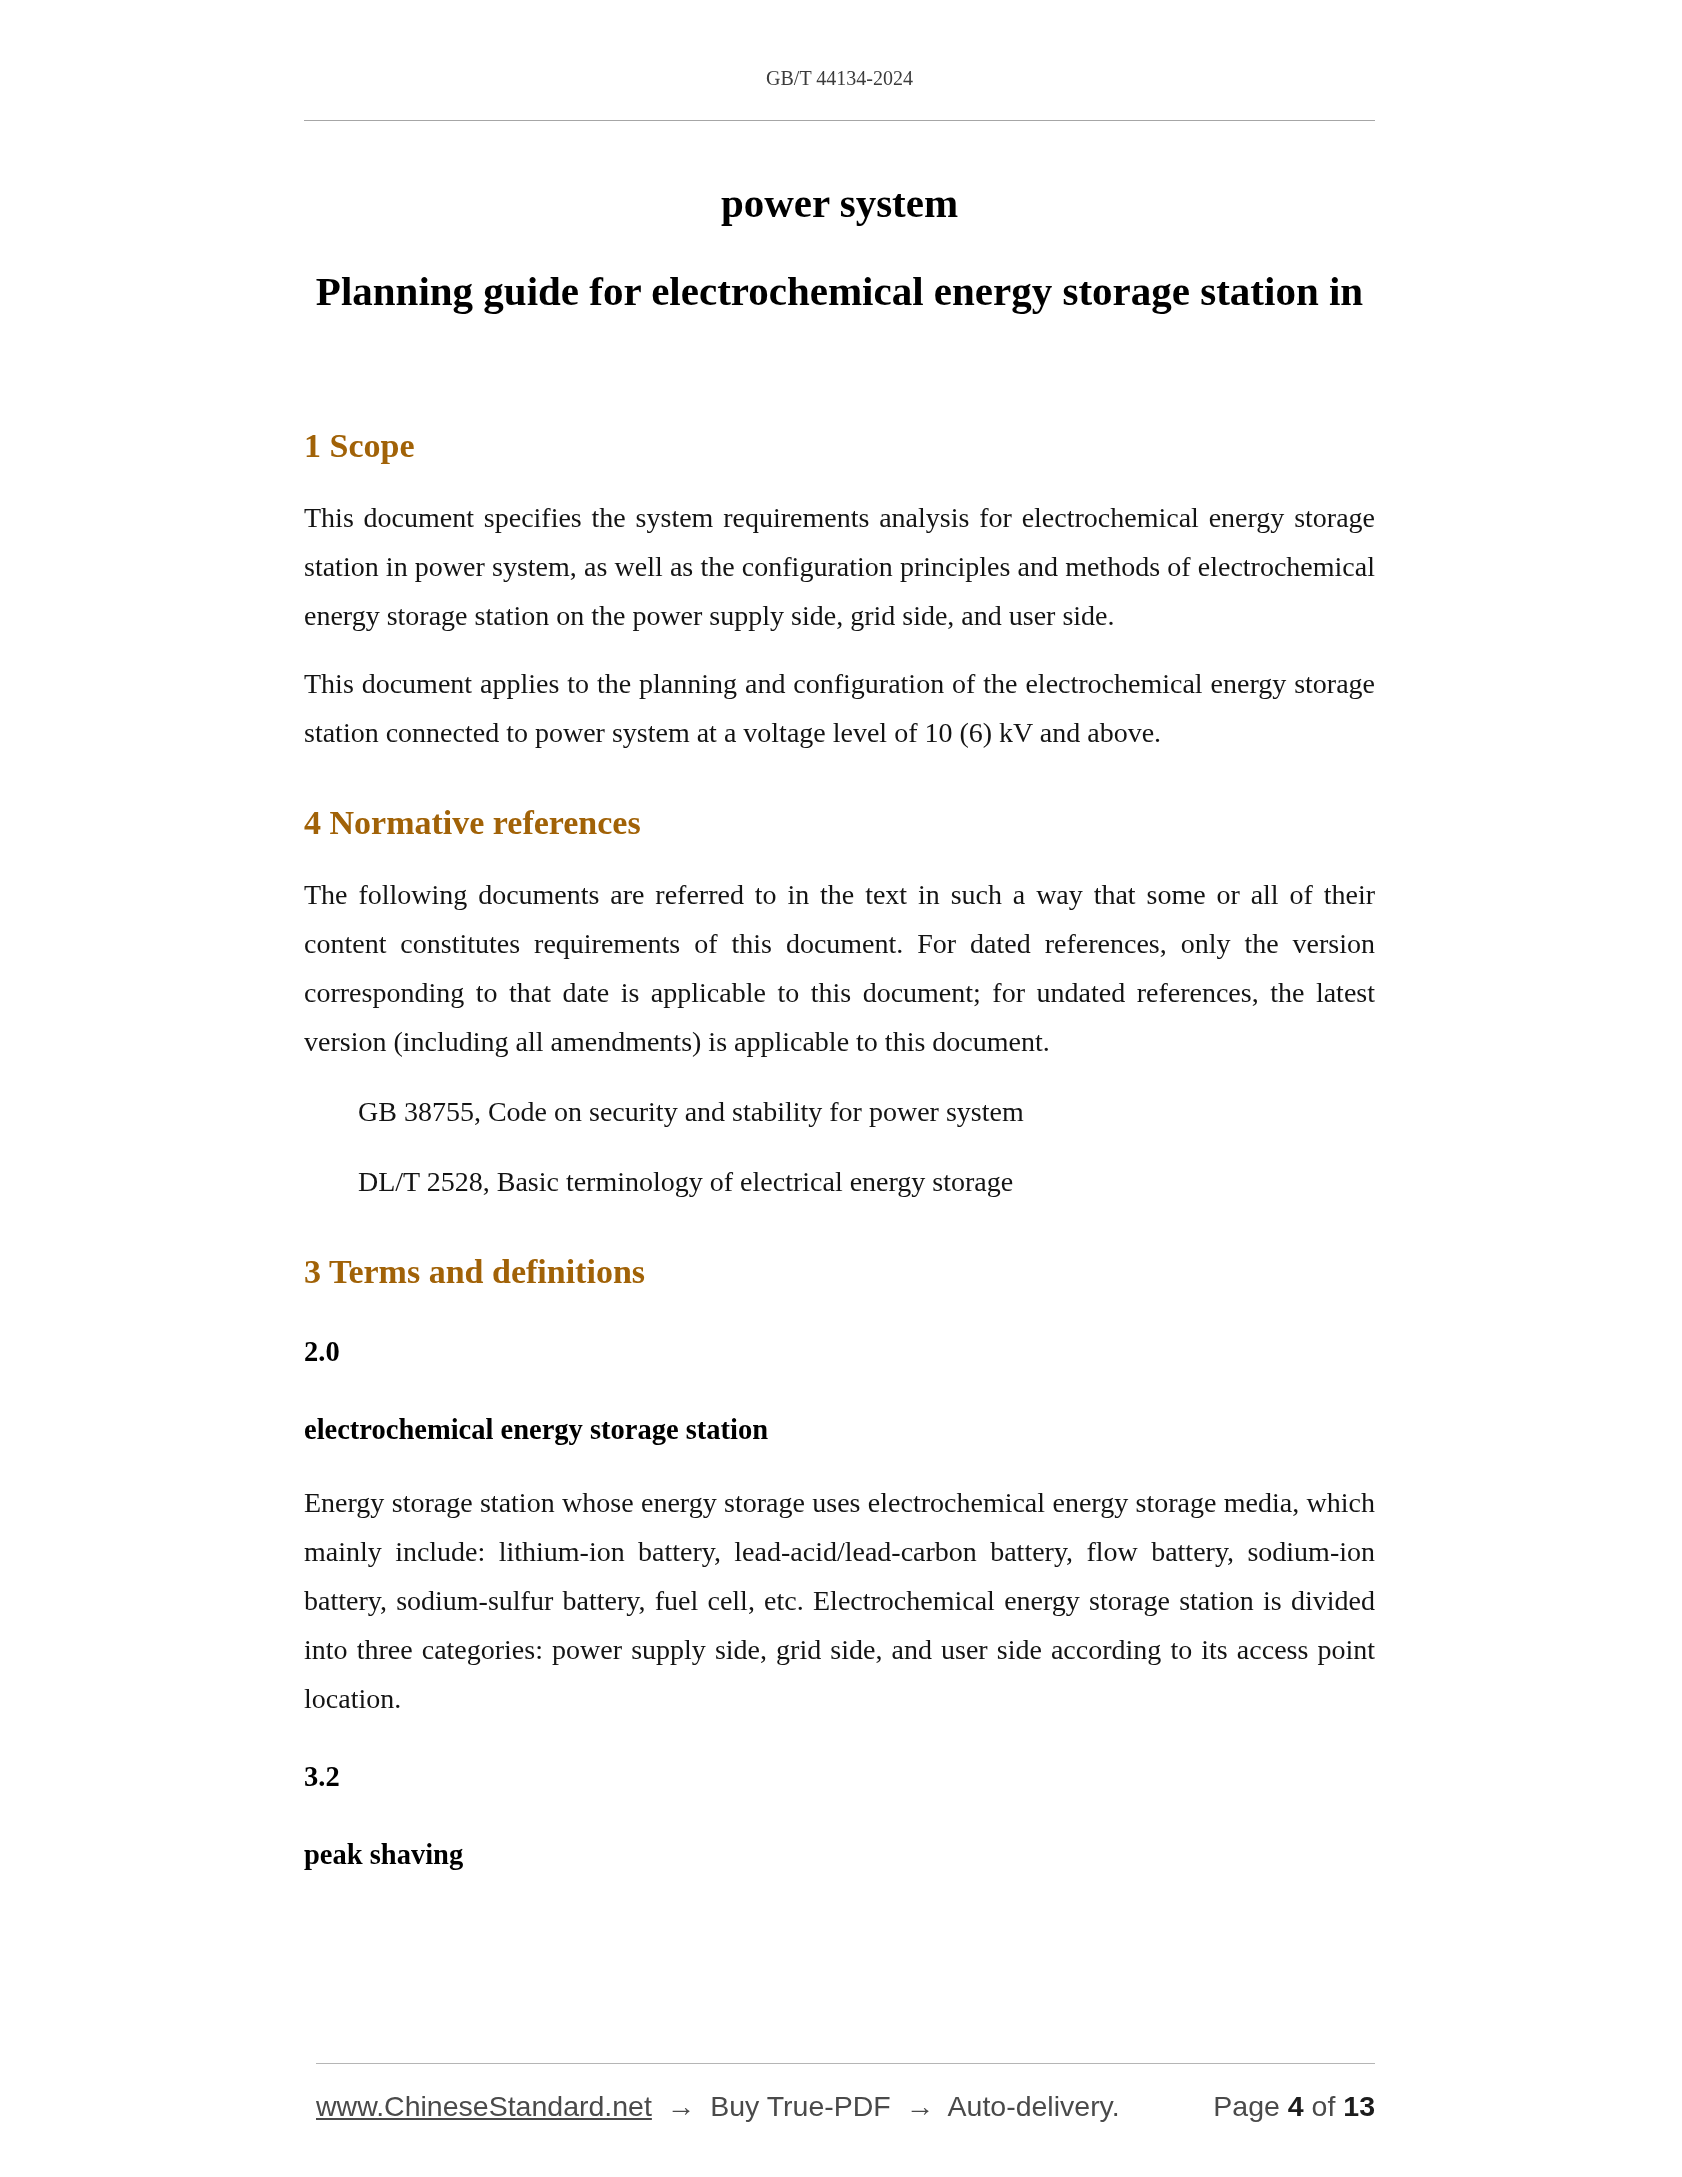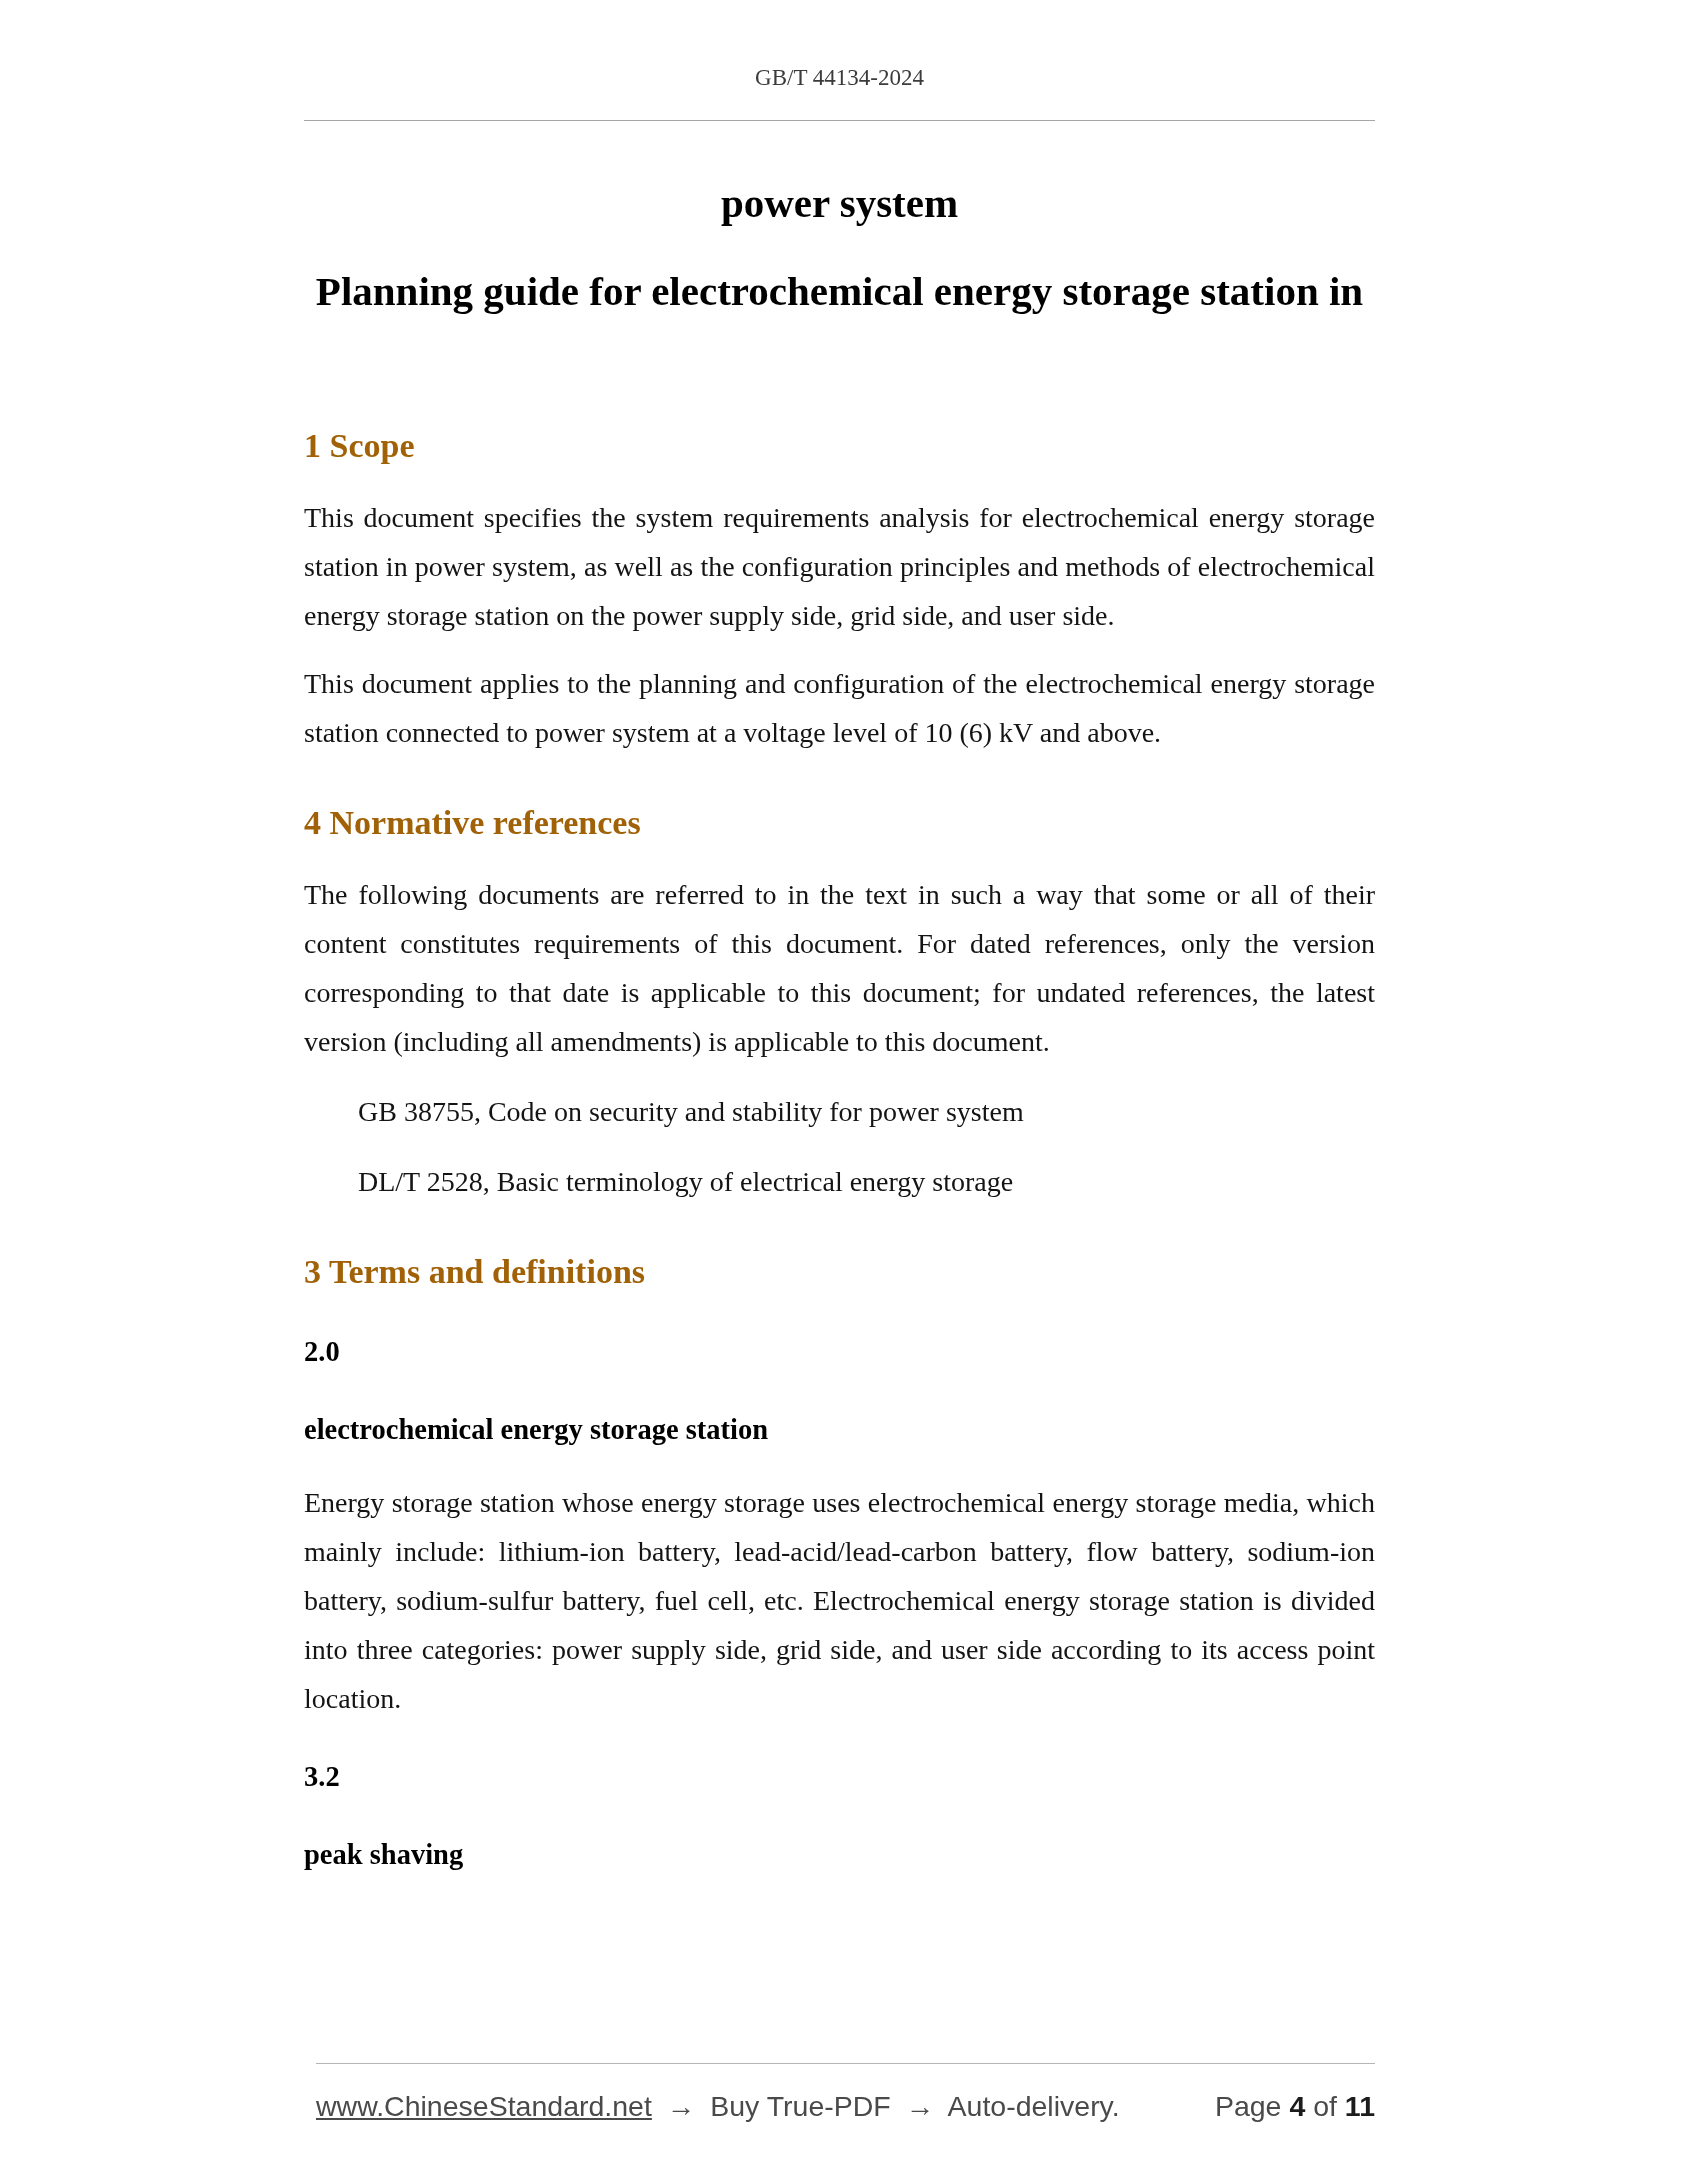--- a/index.html
+++ b/index.html
@@ -13,21 +13,21 @@
     color: #141414;
   }
   .content {
     position: absolute;
     inset: 0;
     padding: 59px 308px 0 304px;
     box-sizing: border-box;
   }
   .doc-number {
     text-align: center;
-    font-size: 23px;
+    font-size: 20px;
     line-height: 38px;
     color: #3b3b3b;
   }
   .header-rule {
     height: 0;
     border-bottom: 1.7px solid #a6a6a6;
     margin-top: 22.5px;
   }
   .doc-title {
     margin: 38px 0 0;
@@ -144,17 +144,17 @@
       <a class="footer-link">www.ChineseStandard.net</a>
       <span class="arrow">→</span>
       <span>Buy True-PDF</span>
       <span class="arrow">→</span>
       <span>Auto-delivery.</span>
     </div>
     <div class="footer-right">
       <span>Page</span>
       <span class="page-num">4</span>
       <span>of</span>
-      <span class="page-num">11</span>
+      <span class="page-num">13</span>
     </div>
   </div>
 </footer>
 
 
 </body></html>

